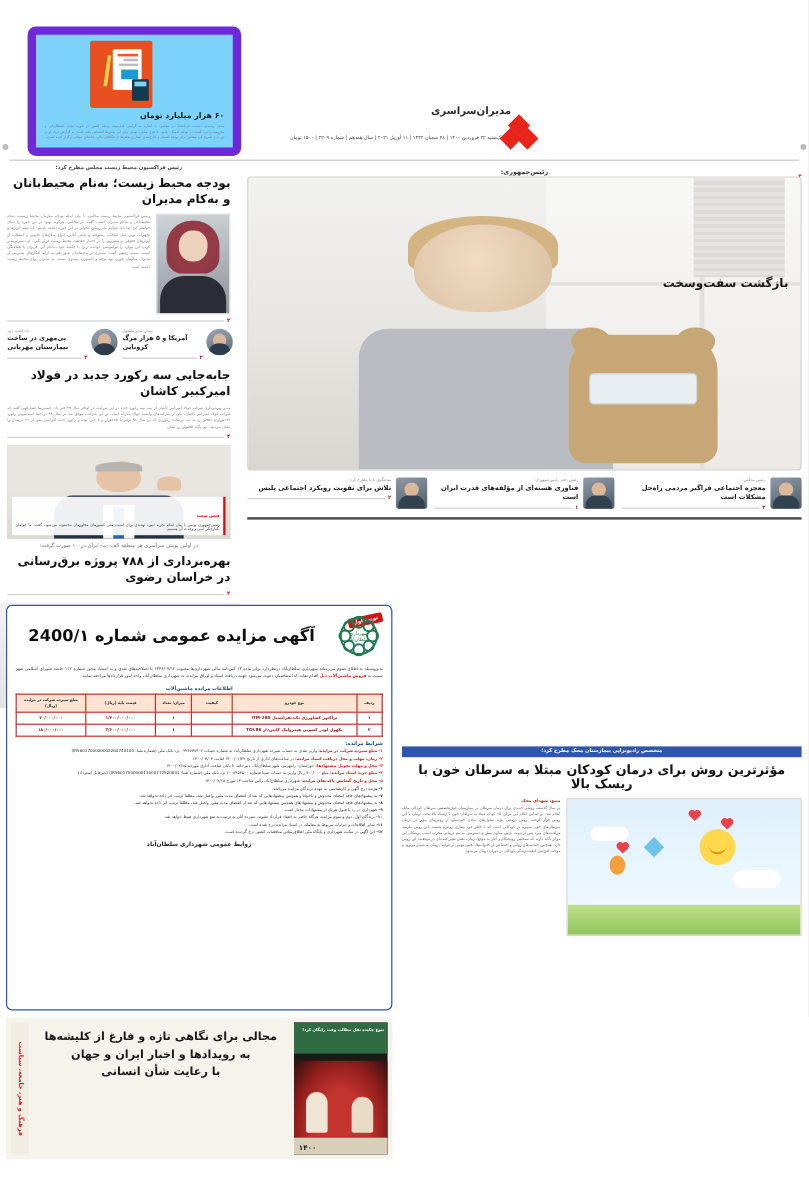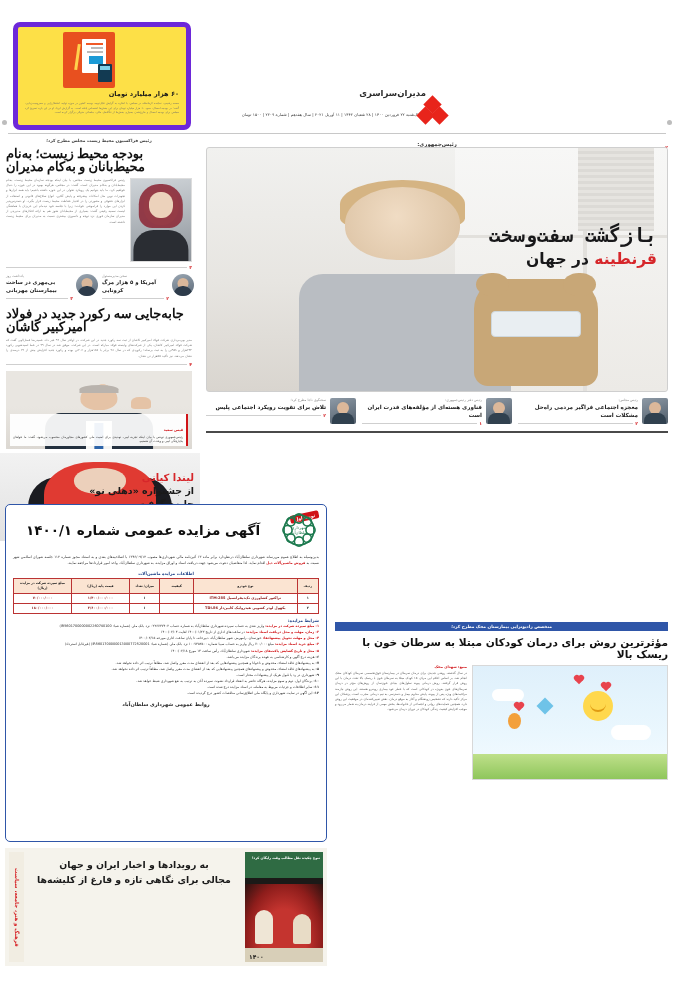--- a/index.html
+++ b/index.html
@@ -68,22 +68,22 @@
   }
   #mast-diamonds .d {
     position: absolute; width: 13px; height: 13px; background: #e8241b;
     transform: rotate(45deg);
   }
   #mast-diamonds .d1 { right: 7px; top: 0; }
   #mast-diamonds .d2 { right: 0px; top: 11px; }
   #mast-diamonds .d3 { right: 14px; top: 11px; }
 
   #mast-ad {
-    position: absolute; right: 483px; top: 22px; width: 178px; height: 108px;
-    border: 5px solid #6d28d9; border-radius: 7px; background: #fde047;
+    position: absolute; right: 473px; top: 22px; width: 178px; height: 108px;
+    border: 7px solid #6d28d9; border-radius: 7px; background: #7dd3fc;
     padding: 5px 7px;
   }
   #mast-ad-img {
     width: 52px; height: 56px; background: #e8501f; border-radius: 2px;
     margin: 0 auto 2px 38px; position: relative; overflow: hidden;
   }
   #mast-ad-img .doc {
     position: absolute; right: 9px; top: 7px; width: 24px; height: 34px;
     background: #fff; border-radius: 1px;
   }
@@ -106,22 +106,22 @@
   }
   #mast-ad-title {
     font-size: 6.6px; font-weight: bold; color: #1a1a1a;
     text-align: right; margin-bottom: 3px; letter-spacing: -.2px;
   }
 
   
   #sidebar { position: absolute; right: 474px; top: 138px; width: 200px; }
   .sb-block { padding: 0 8px 0 6px; }
   .sb-headline {
-    font-size: 13px; font-weight: bold; color: #111; line-height: 13px;
-    text-align: left; letter-spacing: -.3px; margin: 4px 0 5px; font-family: Liberation Serif, serif;
+    font-size: 10px; font-weight: bold; color: #111; line-height: 13px;
+    text-align: right; letter-spacing: -.3px; margin: 4px 0 5px;
   }
 
   .portrait-row { display: flex; direction: rtl; gap: 4px; padding: 4px 6px 2px; }
   .portrait-cell { flex: 1; display: flex; direction: rtl; gap: 3px; align-items: flex-start; }
   .pc-avatar {
     width: 22px; height: 22px; border-radius: 50%; flex: 0 0 22px;
     background: linear-gradient(160deg,#9aa6b2,#5d6b79); overflow: hidden; position: relative;
   }
   .pc-avatar .face {
     position: absolute; left: 50%; top: 4px; width: 11px; height: 11px;
@@ -237,21 +237,21 @@
     background: #c8a777; border-radius: 30px 30px 14px 14px;
   }
   .bear .ear { position: absolute; width: 26%; height: 22%; background: #c8a777; border-radius: 50%; top: -6%; }
   .bear .ear.l { left: 2%; }
   .bear .ear.r { right: 2%; }
   .bear .mask {
     position: absolute; left: 14%; top: 30%; width: 72%; height: 24%;
     background: #e9eef2; border-radius: 4px; border: 1px solid #cfd8de;
   }
   #lead-overlay { position: absolute; right: 10px; top: 78px; text-align: right; }
-  #lead-overlay .ol1 { font-size: 20px; font-weight: bold; color: #18181a; line-height: 22px; letter-spacing: -.6px; font-family: Liberation Mono, monospace; }
+  #lead-overlay .ol1 { font-size: 10px; font-weight: bold; color: #18181a; line-height: 22px; letter-spacing: -.6px; }
   #lead-overlay .ol2 { font-size: 15.5px; font-weight: bold; color: #18181a; line-height: 22px; letter-spacing: -.6px; }
   #lead-overlay .ol2 b { color: #d6262a; }
   #lead-pagenum { position: absolute; right: 6px; top: -2px; font-size: 4.5px; color: #d01317; font-weight: bold; }
 
   
   #strip { display: flex; direction: rtl; margin: 6px 6px 0; gap: 6px; }
   .strip-cell { flex: 1; display: flex; direction: rtl; gap: 4px; }
   .strip-avatar {
     width: 26px; height: 26px; flex: 0 0 26px; border-radius: 2px; overflow: hidden;
     background: linear-gradient(160deg,#8e9aa6,#4f5c69); position: relative;
@@ -306,21 +306,21 @@
   .term b.r { color: #d01317; }
   #notice-sign { text-align: center; font-size: 5px; font-weight: bold; color: #1b1b1b; margin-top: 4px; }
 
   
   #health { position: absolute; right: 0; top: 622px; width: 345px; padding: 0 6px; }
   #health-bar {
     background: #2f56a8; color: #fff; font-size: 4.3px; font-weight: bold;
     text-align: center; padding: 2px 0; letter-spacing: -.1px;
   }
   #health h2 {
-    font-size: 10.6px; font-weight: bold; color: #111;
+    text-align: center; font-size: 10.6px; font-weight: bold; color: #111;
     margin: 5px 0 5px; letter-spacing: -.35px;
   }
   #health-illus {
     width: 196px; height: 115px; border: 1px solid #d8d8d8; float: right;
     margin: 0 0 4px 5px; position: relative; overflow: hidden;
     background: linear-gradient(180deg,#dff0fb 0%, #eaf7fe 60%, #f6fbff 100%);
   }
   .sun { position: absolute; right: 28%; top: 22%; width: 30px; height: 30px; border-radius: 50%; background: #ffd84d; }
   .sun::after { content:""; position:absolute; left:7px; top:12px; width:16px; height:7px; border-bottom:2px solid #e09b12; border-radius: 0 0 9px 9px; }
   .cloud { position: absolute; background: #fff; border-radius: 14px; }
@@ -482,20 +482,28 @@
             <div class="hair"></div>
             <div class="hand"></div>
         </div>
         <div class="photo-caption">
           <span class="pcap-label">قیس سعید</span>
           <div class="pcap-body">رئیس‌جمهوری تونس با بیان اینکه تجربه لیبی، تهدیدی برای امنیت ملی کشورهای مجاورمان محسوب می‌شود، گفت: ما خواهان یکپارچگی لیبی و وحدت آن هستیم.</div>
         </div>
       </div>
     </div>
 
+    <div class="sb-block" style="margin-top:4px">
+      <div class="kicker" style="text-align:center;font-weight:normal;color:#777">در اولین پویش سراسری هر منطقه الف- ب- ایران در۱۰۰ صورت گرفت؛</div>
+      <div class="sb-headline">بهره‌برداری از ۷۸۸ پروژه برق‌رسانی در خراسان رضوی</div>
+      <div class="pagebar" style="margin-top:2px">
+        <span class="pagenum">۴</span>
+        <span class="line"></span>
+      </div>
+    </div>
 
     <div style="margin-top:4px;position:relative">
       <div class="sb-photo-woman">
         <div class="wbody"></div>
           <div class="scarf"></div>
           <div class="wface"></div>
         <div class="overlay-title">
           <div class="l1">لیندا کیانی</div>
           <div class="l2">از جشنواره «دهلی نو» جایزه گرفت</div>
         </div>
@@ -522,21 +530,20 @@
         <div class="baby-hair"></div>
         <div class="baby-head"></div>
         <div class="bear">
             <span class="ear l"></span>
             <span class="ear r"></span>
             <span class="mask"></span>
           </div>
 
         <div id="lead-overlay">
           <div class="ol1">بازگشت سفت‌وسخت</div>
-          <div class="ol2"><b>قرنطینه</b><span> در جهان</span></div>
         </div>
       </div>
     </div>
 
     <div id="strip">
       <div class="strip-cell">
         <div class="strip-avatar">
             <div class="f"></div>
             <div class="b"></div>
           </div>
@@ -602,21 +609,21 @@
               <circle cx="31.5" cy="20" r="4.6"></circle>
             <circle cx="11.8" cy="11.8" r="4.2"></circle>
               <circle cx="28.2" cy="11.8" r="4.2"></circle>
             <circle cx="11.8" cy="28.2" r="4.2"></circle>
               <circle cx="28.2" cy="28.2" r="4.2"></circle>
           </g>
           <text x="20" y="19" font-size="4" fill="#1d7a4f" text-anchor="middle" font-family="DejaVu Sans">شهرداری</text>
           <text x="20" y="24" font-size="4" fill="#1d7a4f" text-anchor="middle" font-family="DejaVu Sans">سلطان‌آباد</text>
         </svg>
       </div>
-      <div id="notice-title">آگهی مزایده عمومی شماره ۱۴۰۰/۱</div>
+      <div id="notice-title">آگهی مزایده عمومی شماره 2400/۱</div>
     </div>
 
     <div id="notice-body">
       <span>بدین‌وسیله به اطلاع عموم می‌رساند شهرداری سلطان‌آباد درنظردارد برابر ماده ۱۳ آئین‌نامه مالی شهرداری‌ها مصوب ۱۳۴۶/۰۹/۱۲ با اصلاحیه‌های بعدی و به استناد مجوز شماره ۱۱۲ جلسه شورای اسلامی شهر نسبت به </span><span class="rd">فروش ماشین‌آلات ذیل</span><span> اقدام نماید. لذا متقاضیان دعوت می‌شود جهت دریافت اسناد و اوراق مزایده، به شهرداری سلطان‌آباد، واحد امور قراردادها مراجعه نمایند.</span>
     </div>
 
     <div id="notice-tablecap">اطلاعات مزایده ماشین‌آلات</div>
 
     <table class="auc">
       <thead>
@@ -693,22 +700,23 @@
       <div class="cap">تنوع چکیده
 نقل مطالب وقت رایگان کرد!</div>
       <div class="scene"></div>
       <div class="fig a"></div>
         <div class="fig b"></div>
       <div class="bar"></div>
       <div class="year">۱۴۰۰</div>
     </div>
 
     <div id="botad-text">
+      <div class="ln">مجالی برای نگاهی تازه و فارغ از کلیشه‌ها</div>
       <div class="ln">به رویدادها و اخبار ایران و جهان</div>
-      <div class="ln">مجالی برای نگاهی تازه و فارغ از کلیشه‌ها</div>
+      <div class="ln">با رعایت شأن انسانی</div>
     </div>
 
     <div id="botad-side">
       <span>فرهنگ و هنر، جامعه، سیاست</span>
     </div>
   </div>
 
   <div class="crop-dot" style="right:2px;top:120px;"></div>
   <div class="crop-dot" style="left:2px;top:120px;"></div>
 

